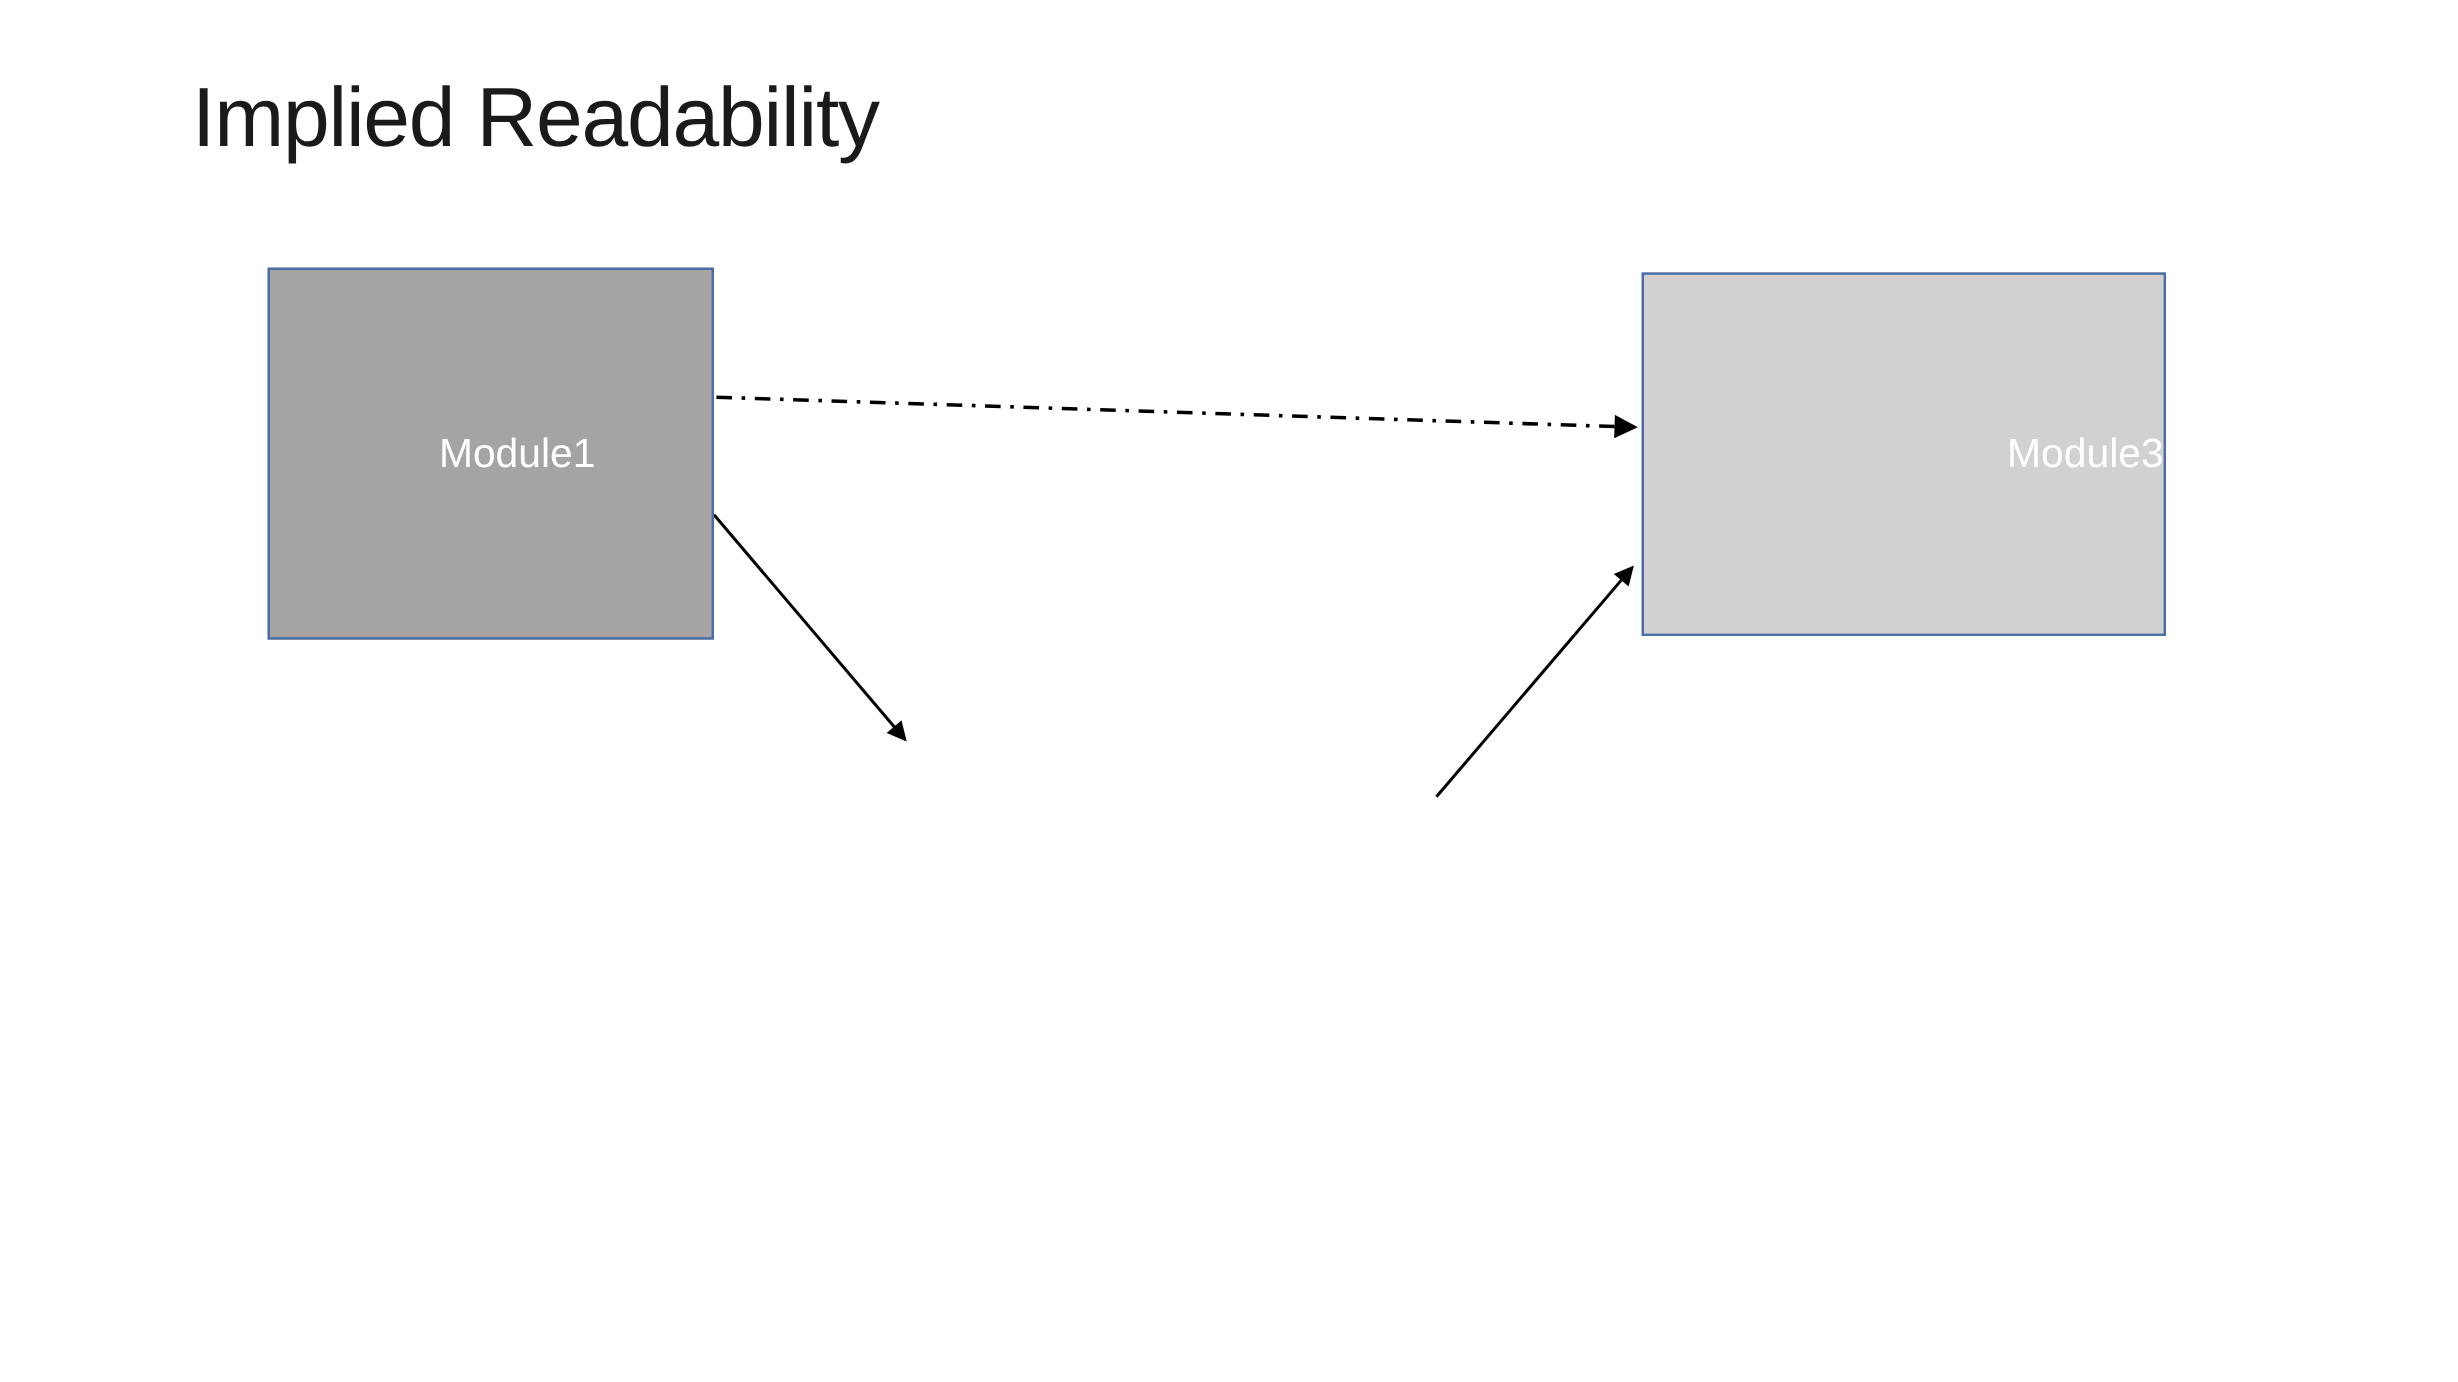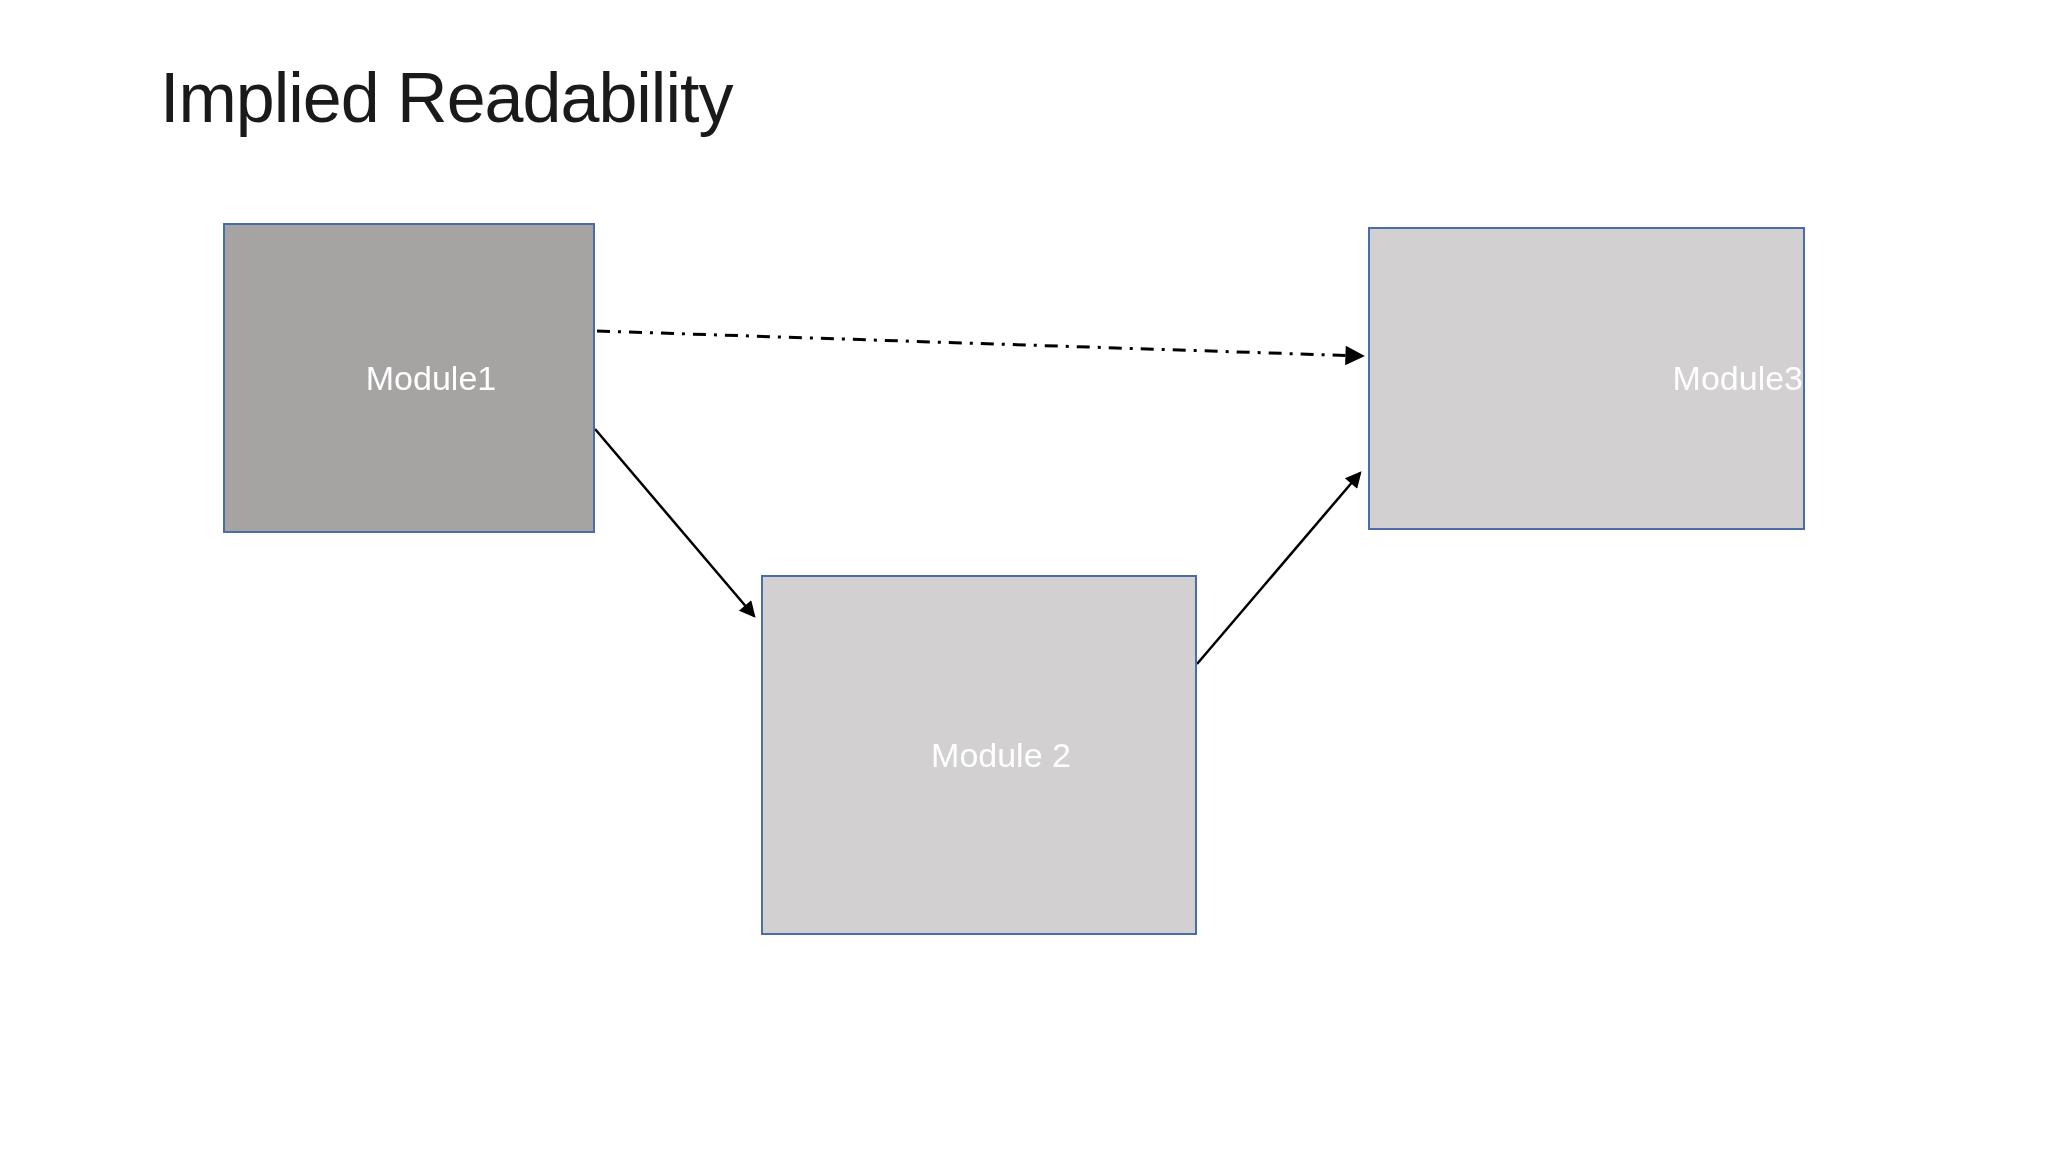--- a/index.html
+++ b/index.html
@@ -106,21 +106,18 @@
 
     <line class="edge solid" x1="595" y1="429" x2="754" y2="616" marker-end="url(#arrowhead)"></line>
 
     <line class="edge solid" x1="1197" y1="664" x2="1360" y2="473" marker-end="url(#arrowhead)"></line>
   </svg>
 
   <div class="node node-module1">
     <span class="node-label">Module1</span>
   </div>
 
-  <div class="node node-module2">
-    <span class="node-label">Module 2</span>
-  </div>
 
   <div class="node node-module3">
     <span class="node-label">Module3</span>
   </div>
 
 </div>
 
 </body></html>

